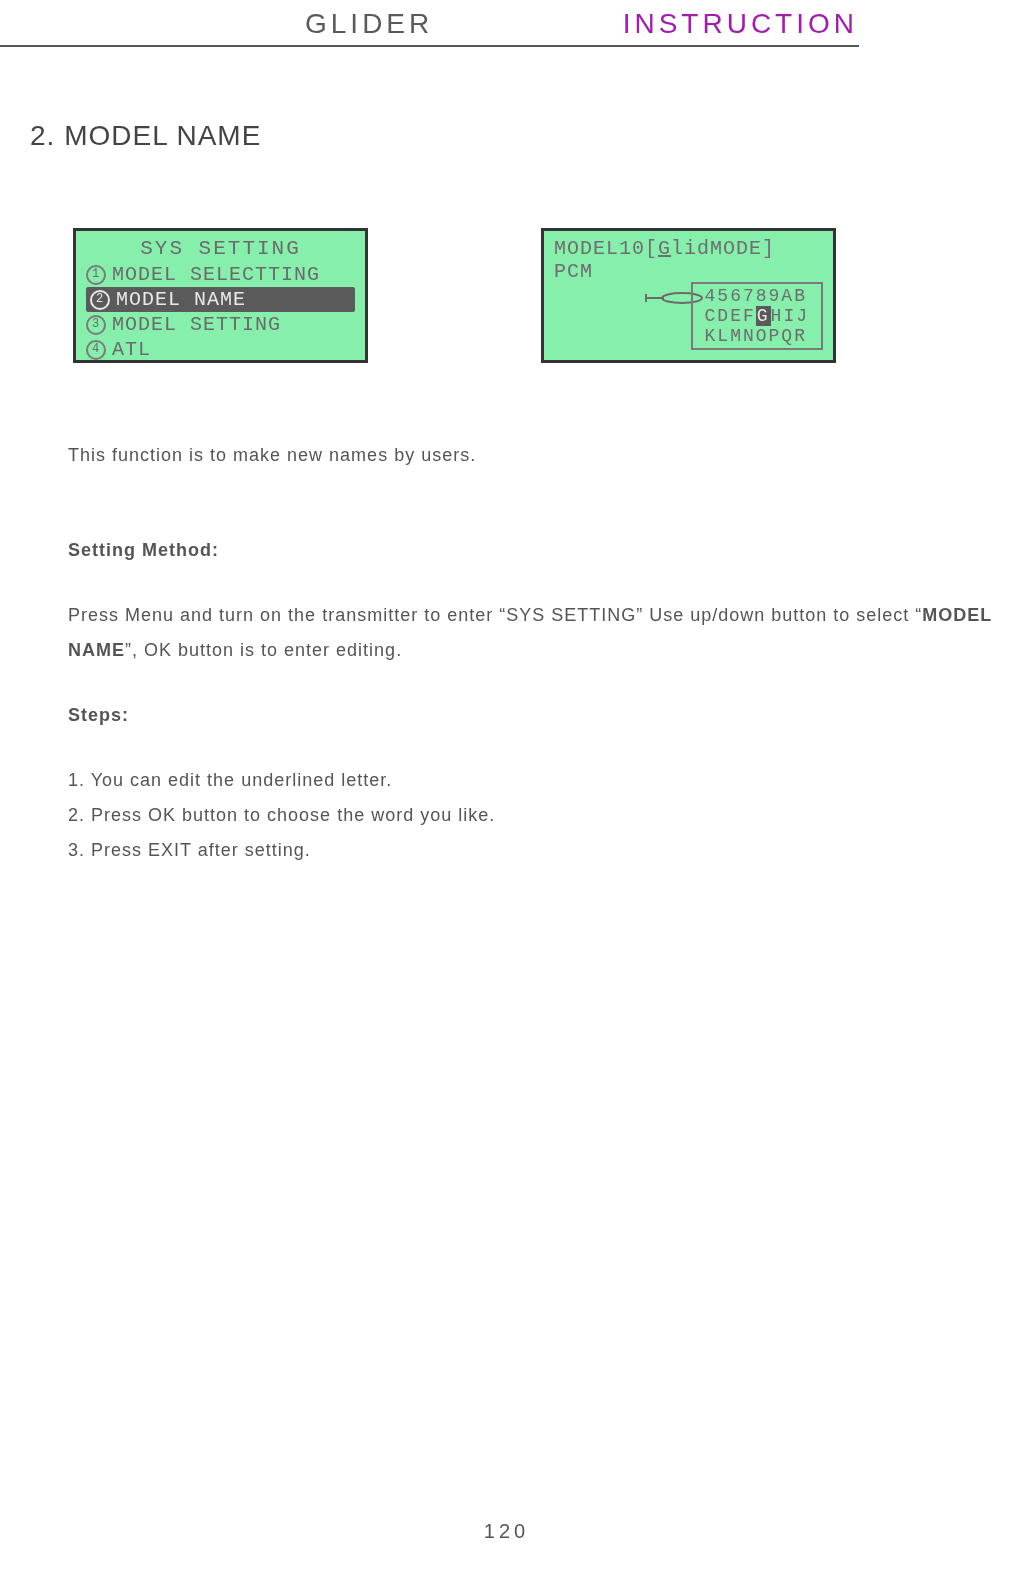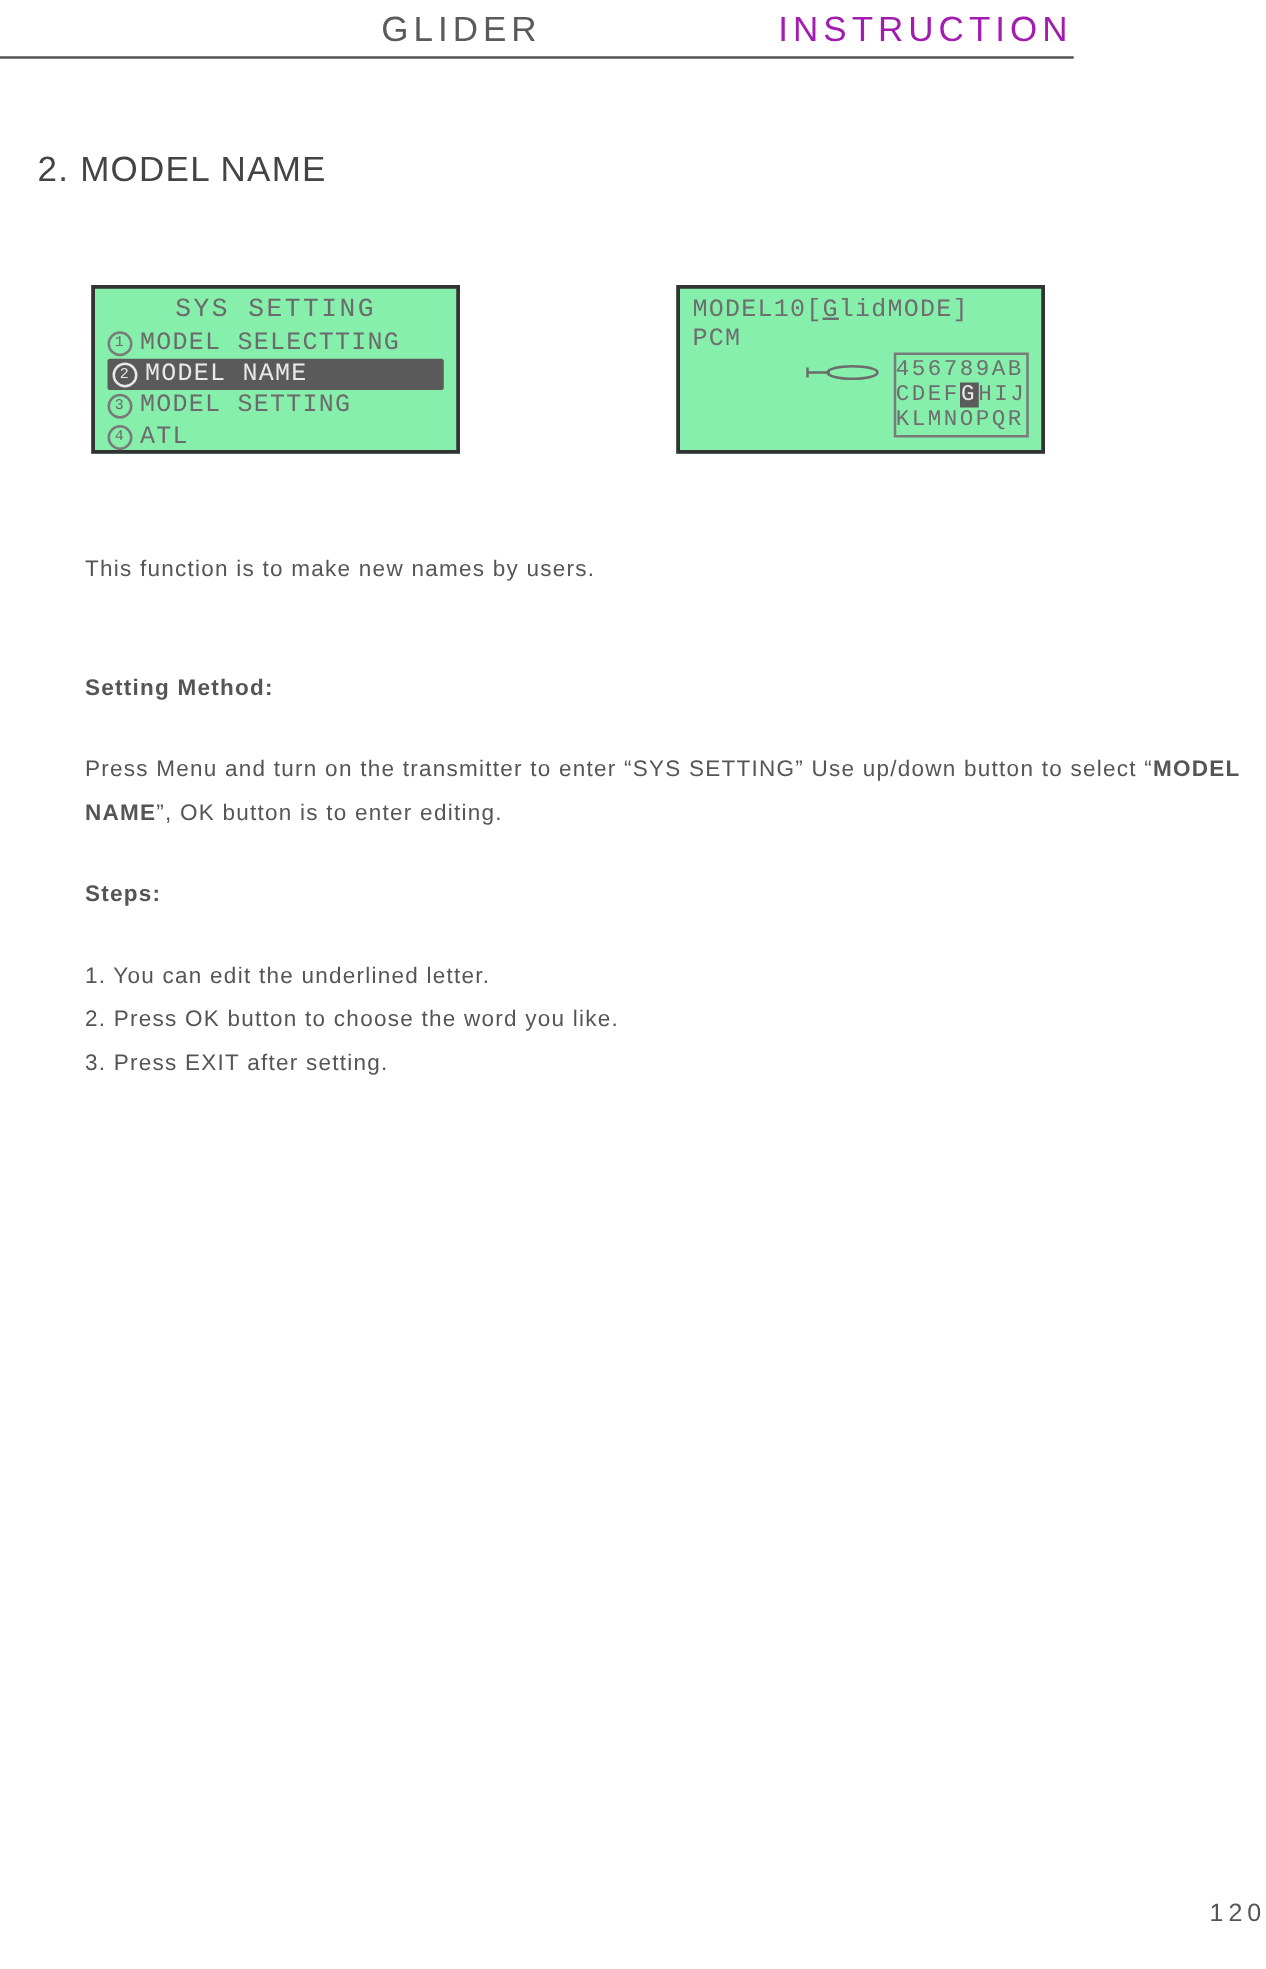--- a/index.html
+++ b/index.html
@@ -13,27 +13,27 @@
   .shot1{left:73px;top:228px;width:295px;height:135px}
   .shot1 .title{text-align:center;font-size:21px;letter-spacing:2px;margin-bottom:2px}
   .shot1 .row{font-size:20px;letter-spacing:1px;line-height:25px;display:flex;align-items:center}
   .shot1 .n{display:inline-block;width:16px;height:16px;border:2px solid #7a7a7a;border-radius:50%;text-align:center;font-size:12px;line-height:15px;margin-right:6px;color:#6b6b6b}
   .shot1 .sel{background:#5a5a5a;color:#e8e8e6;padding:0 30px 0 4px;border-radius:2px}
   .shot1 .sel .n{background:#5a5a5a;color:#e8e8e6;border-color:#e8e8e6}
   .shot2{left:541px;top:228px;width:295px;height:135px}
   .shot2 .ln1{font-size:20px;letter-spacing:1px;color:#6e6e6e}
   .shot2 .gl{display:inline-block;margin:4px 0 2px 90px}
   .shot2 svg{display:block}
-  .shot2 .grid{position:absolute;right:10px;bottom:10px;border:2px solid #7a7a7a;font-size:18px;letter-spacing:2px;line-height:20px;padding:2px 0;color:#6e6e6e;font-family:"Courier New",monospace}
+  .shot2 .grid{position:absolute;right:10px;bottom:10px;border:2px solid #7a7a7a;font-size:18px;letter-spacing:2px;line-height:20px;padding:2px 12px;color:#6e6e6e;font-family:"Courier New",monospace}
   .shot2 .hl{background:#5a5a5a;color:#e8e8e6;padding:0 1px}
   .body{position:absolute;left:68px;top:438px;right:10px;font-size:18px;line-height:35px;letter-spacing:1px;color:#555}
   .body .gap{height:60px}
   .body .h{font-weight:bold}
   .body .b{font-weight:bold}
-  .pnum{position:absolute;bottom:32px;left:0;right:0;text-align:right;font-size:20px;letter-spacing:4px;color:#555}
+  .pnum{position:absolute;bottom:32px;left:0;right:0;text-align:center;font-size:20px;letter-spacing:4px;color:#555}
 </style>
 </head>
 <body>
 
 <div class="page">
   <div class="hdr">
     <div class="t1">GLIDER</div>
     <div class="t2">INSTRUCTION</div>
   </div>
   <div class="rule"></div>

